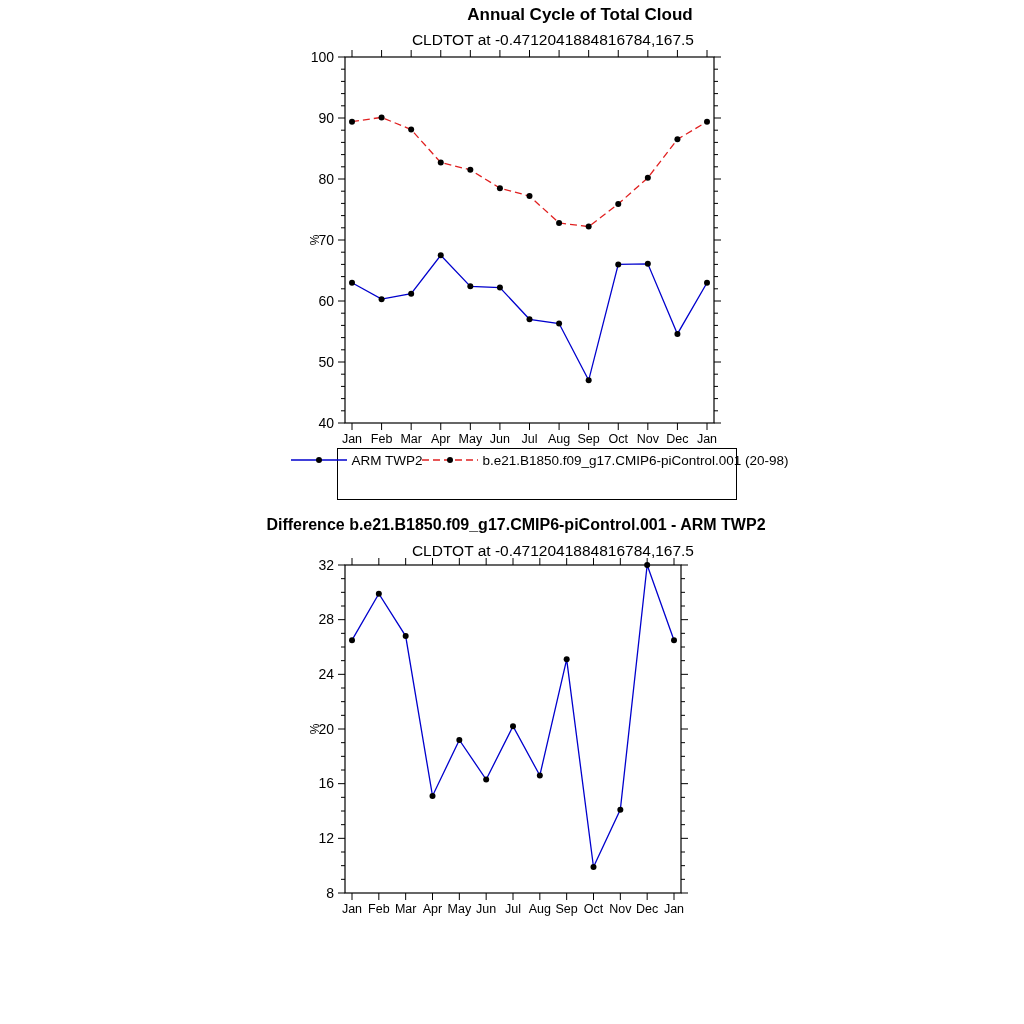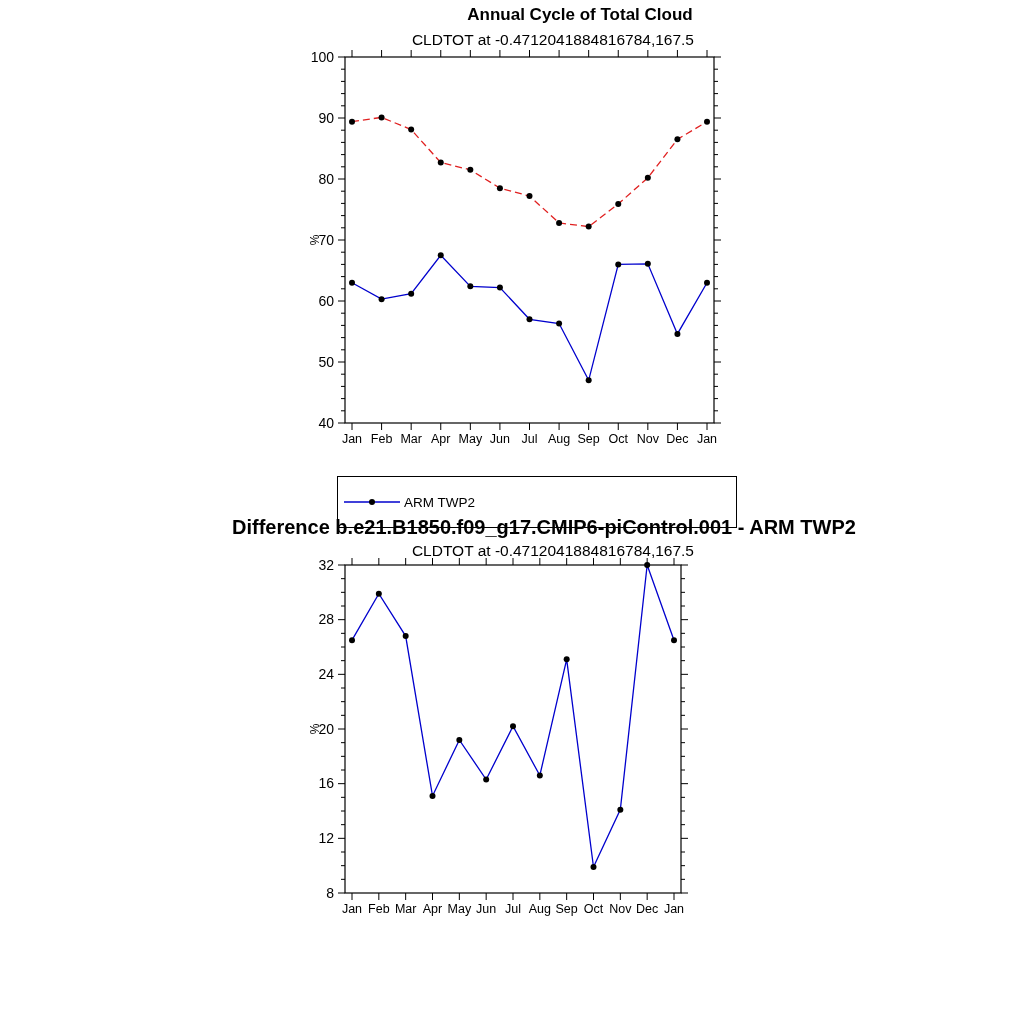--- a/index.html
+++ b/index.html
@@ -6,29 +6,29 @@
   body{
     width:1024px;height:1024px;position:relative;overflow:hidden;
     background:#ffffff;color:#000;
     font-family:"Liberation Sans","DejaVu Sans",sans-serif;
   }
   .abs{position:absolute;}
   .chart-title{font-weight:bold;text-align:center;white-space:nowrap;}
   .chart-subtitle{text-align:right;white-space:nowrap;}
   #top-title{left:360px;top:5px;width:440px;font-size:17px;}
   #top-subtitle{left:344px;top:31px;width:350px;font-size:15.5px;}
-  #bottom-title{left:232px;top:516px;width:600px;font-size:20px;}
+  #bottom-title{left:216px;top:516px;width:600px;font-size:16px;}
   #bottom-subtitle{left:344px;top:542px;width:350px;font-size:15.5px;}
   #chart0{left:280px;top:30px;}
   #chart1{left:280px;top:550px;}
   svg text{font-family:"Liberation Sans","DejaVu Sans",sans-serif;fill:#000;}
   #legend-box{
-    left:337px;top:476px;width:400px;height:52px;
+    left:337px;top:448px;width:400px;height:52px;
     border:1px solid #000;background:#fff;box-sizing:border-box;
-    display:flex;flex-direction:column;justify-content:center;padding-left:6px;
+    display:flex;flex-direction:row;justify-content:center;padding-left:6px;
   }
   .legend-row{display:flex;align-items:center;height:22px;}
   .legend-sample{margin-right:4px;flex:0 0 auto;}
   .legend-label{font-size:13.5px;white-space:nowrap;}
 </style>
 </head>
 <body>
 
 <div class="abs chart-title" id="top-title">Annual Cycle of Total Cloud</div>
 <div class="abs chart-subtitle" id="top-subtitle">CLDTOT at -0.4712041884816784,167.5</div>
@@ -174,20 +174,27 @@
   </svg>
 
 <div class="abs" id="legend-box">
   <div class="legend-row">
     <svg class="legend-sample" width="56" height="14">
       <line x1="0" y1="7" x2="56" y2="7" stroke-width="1.3" stroke="#0000cd"></line>
       <circle cx="28" cy="7" r="3" fill="#000"></circle>
     </svg>
     <span class="legend-label">ARM TWP2</span>
   </div>
+  <div class="legend-row">
+    <svg class="legend-sample" width="56" height="14">
+      <line x1="0" y1="7" x2="56" y2="7" stroke-width="1.3" stroke-dasharray="7 4" stroke="#e02020"></line>
+      <circle cx="28" cy="7" r="3" fill="#000"></circle>
+    </svg>
+    <span class="legend-label">b.e21.B1850.f09_g17.CMIP6-piControl.001 (20-98)</span>
+  </div>
 </div>
 
 <div class="abs chart-title" id="bottom-title">Difference b.e21.B1850.f09_g17.CMIP6-piControl.001 - ARM TWP2</div>
 <div class="abs chart-subtitle" id="bottom-subtitle">CLDTOT at -0.4712041884816784,167.5</div>
 <svg class="abs" id="chart1" width="440" height="375">
     <rect x="65" y="15" width="336" height="328" fill="none" stroke="#000" stroke-width="1.2"></rect>
     <line x1="58" y1="343" x2="65" y2="343" stroke="#000"></line>
     <line x1="401" y1="343" x2="408" y2="343" stroke="#000"></line>
     <text x="54" y="347.5" text-anchor="end" font-size="14">8</text>
     <line x1="58" y1="288.33333333333337" x2="65" y2="288.33333333333337" stroke="#000"></line>

